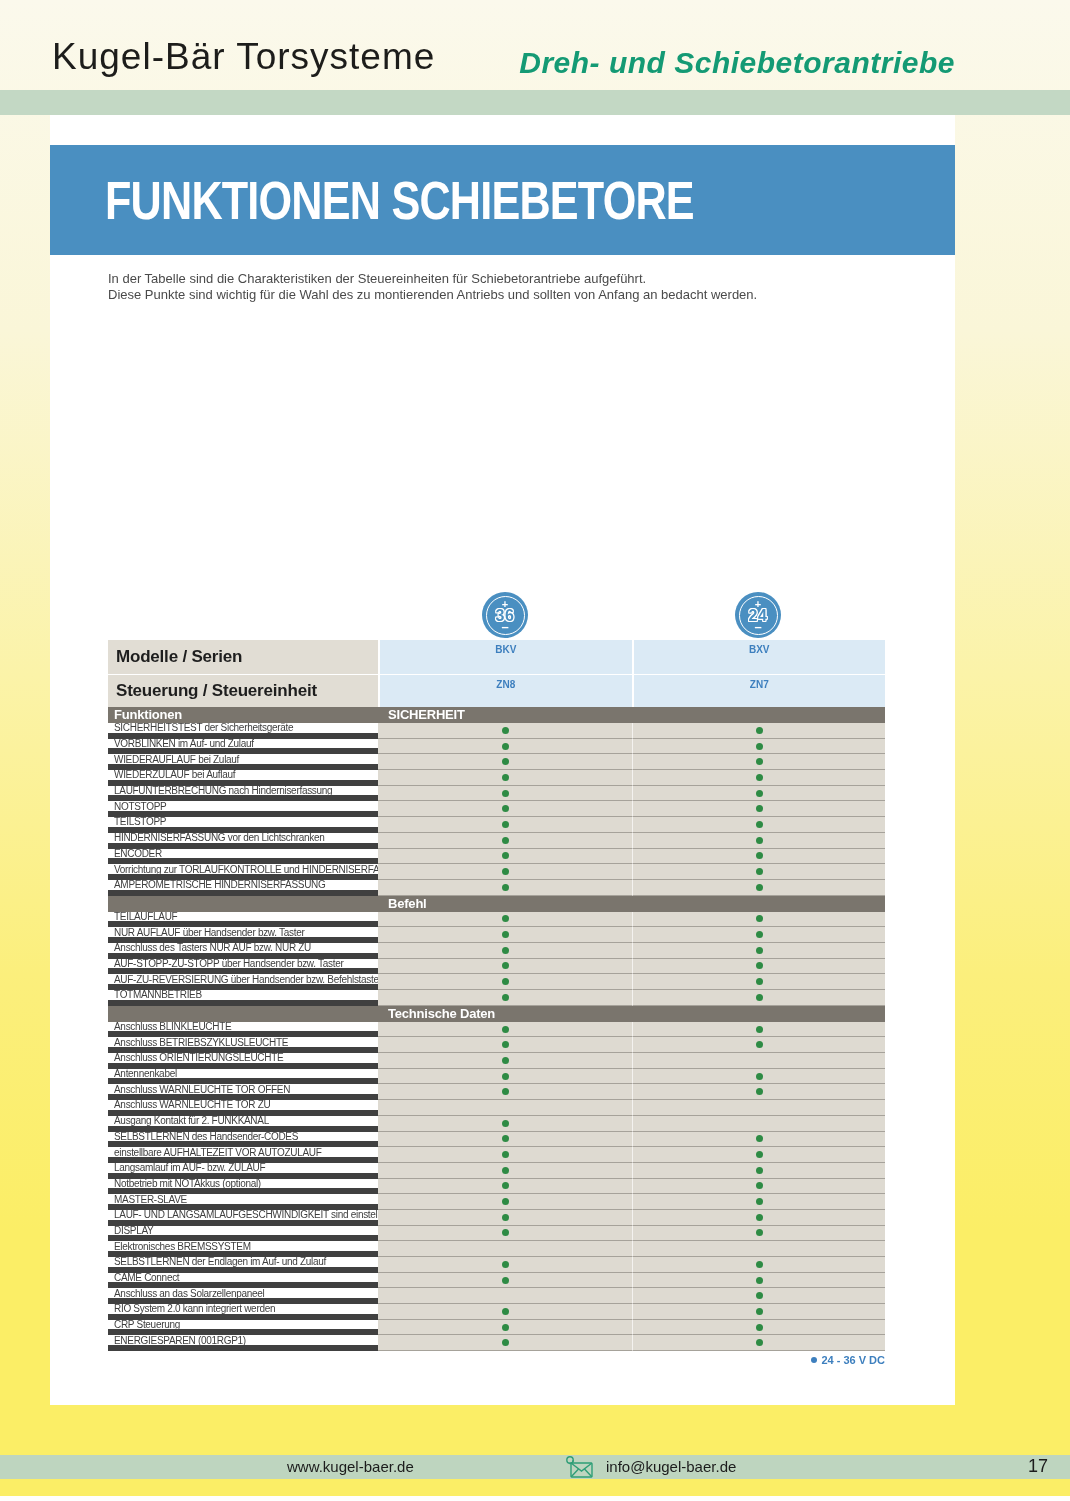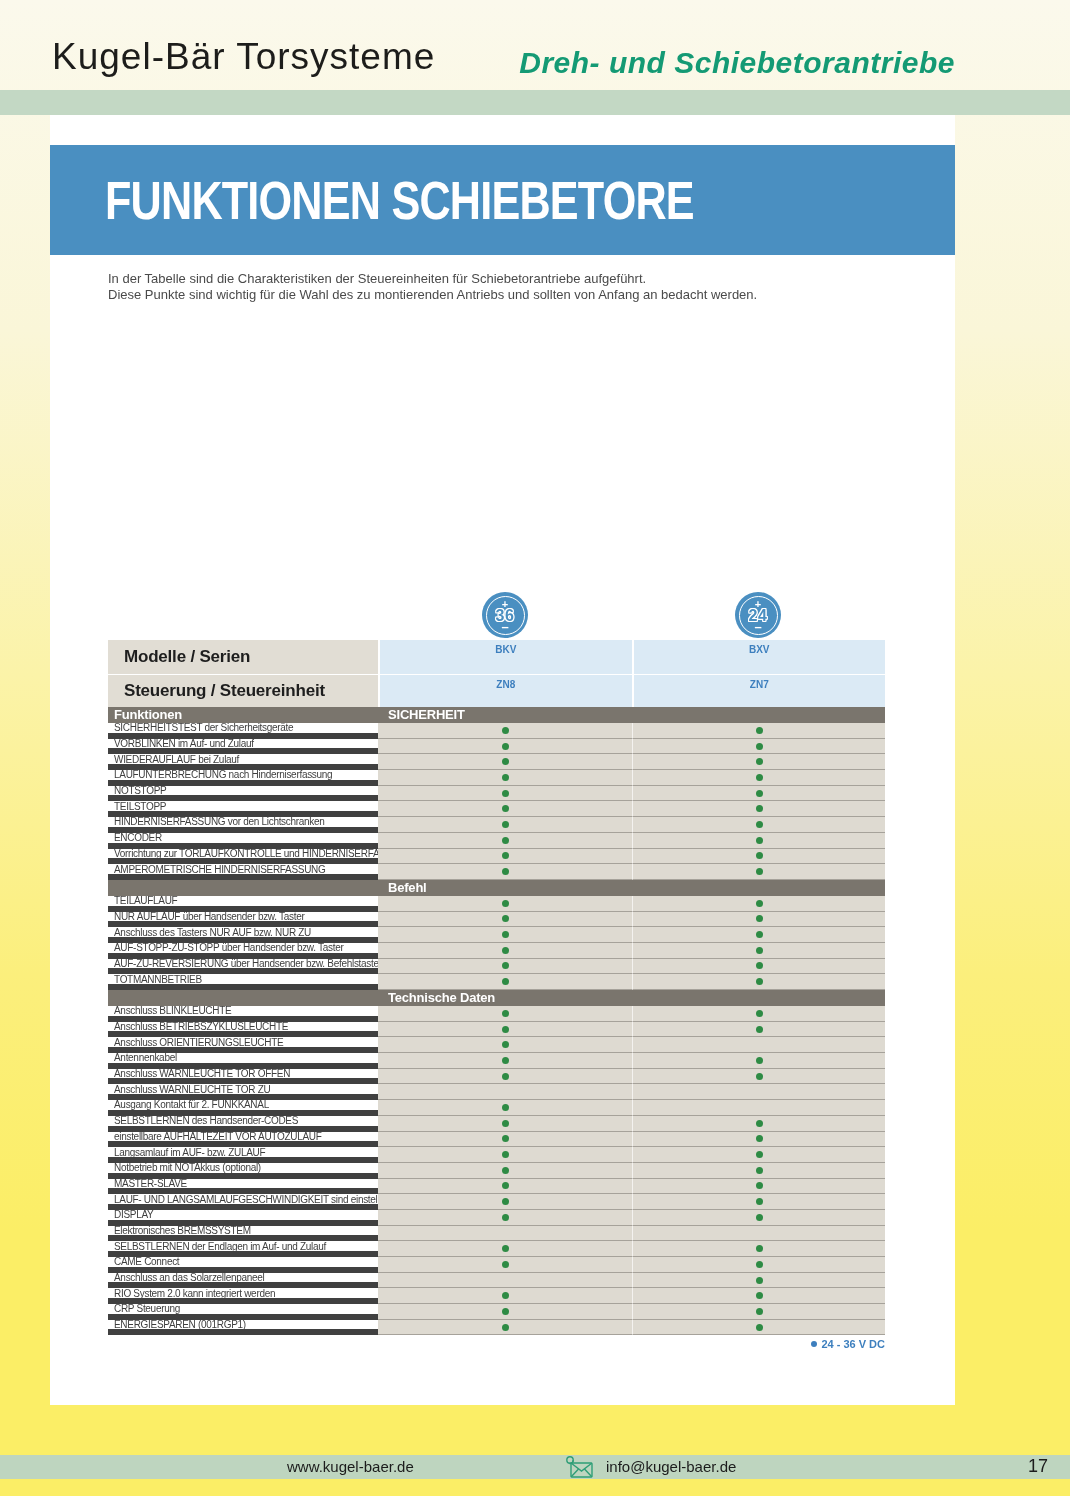--- a/index.html
+++ b/index.html
@@ -30,21 +30,21 @@
     font-size:54px; font-weight:bold; color:#ffffff; letter-spacing:-1px; white-space:nowrap;
   }
   .intro { position:absolute; left:58px; top:156px; font-size:13px; line-height:15.5px; color:#4a4a4a; }
   
   .table-wrap { position:absolute; left:58px; top:525px; width:777px; }
   .hdr-row { display:flex; width:100%; }
   .hdr-row.r1 { height:34px; margin-bottom:1px; }
   .hdr-row.r2 { height:32px; }
   .hdr-label {
     width:270px; background:#e1ddd4; display:flex; align-items:center;
-    font-size:17px; font-weight:bold; color:#1e1e1e; padding-left:16px; margin-right:2px; letter-spacing:-0.2px;
+    font-size:17px; font-weight:bold; color:#1e1e1e; padding-left:8px; margin-right:2px; letter-spacing:-0.2px;
   }
   .hdr-val { flex:1; background:#dbeaf5; text-align:center; padding-top:4px;
     font-size:10px; font-weight:bold; color:#3d7fbe; }
   .hdr-val + .hdr-val { border-left:2px solid #ffffff; }
   .section-band { position:relative; height:16px; background:#7a756d; }
   .band-funktionen {
     position:absolute; left:6px; top:0; height:16px; line-height:16px;
     font-size:13px; font-weight:bold; color:#ffffff; letter-spacing:-0.2px;
   }
   .band-name {
@@ -164,20 +164,29 @@
         <div class="t-row">
           <div class="row-label">WIEDERAUFLAUF bei Zulauf</div>
           <div class="val-cell c1">
             <span class="dot"></span>
           </div>
           <div class="val-cell c2">
             <span class="dot"></span>
           </div>
         </div>
         <div class="t-row">
+          <div class="row-label">WIEDERZULAUF bei Auflauf</div>
+          <div class="val-cell c1">
+            <span class="dot"></span>
+          </div>
+          <div class="val-cell c2">
+            <span class="dot"></span>
+          </div>
+        </div>
+        <div class="t-row">
           <div class="row-label">LAUFUNTERBRECHUNG nach Hinderniserfassung</div>
           <div class="val-cell c1">
             <span class="dot"></span>
           </div>
           <div class="val-cell c2">
             <span class="dot"></span>
           </div>
         </div>
         <div class="t-row">
           <div class="row-label">NOTSTOPP</div>

